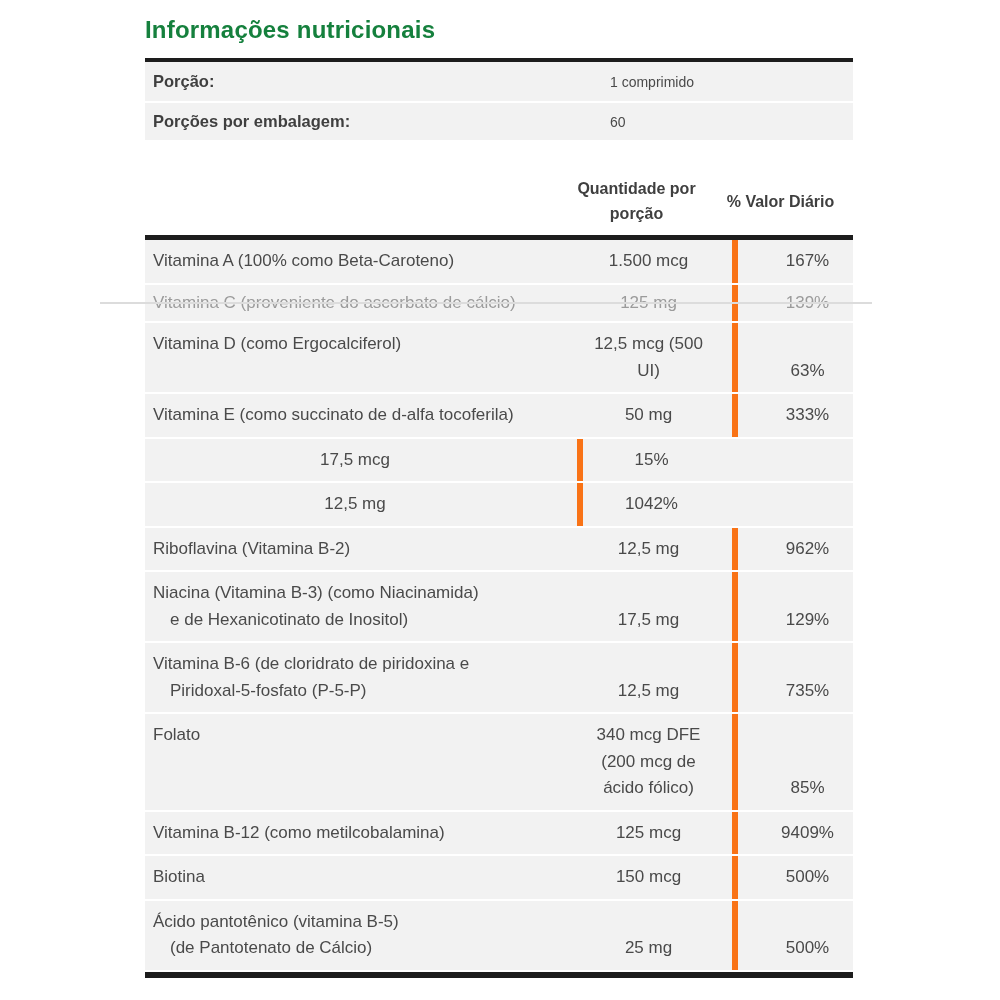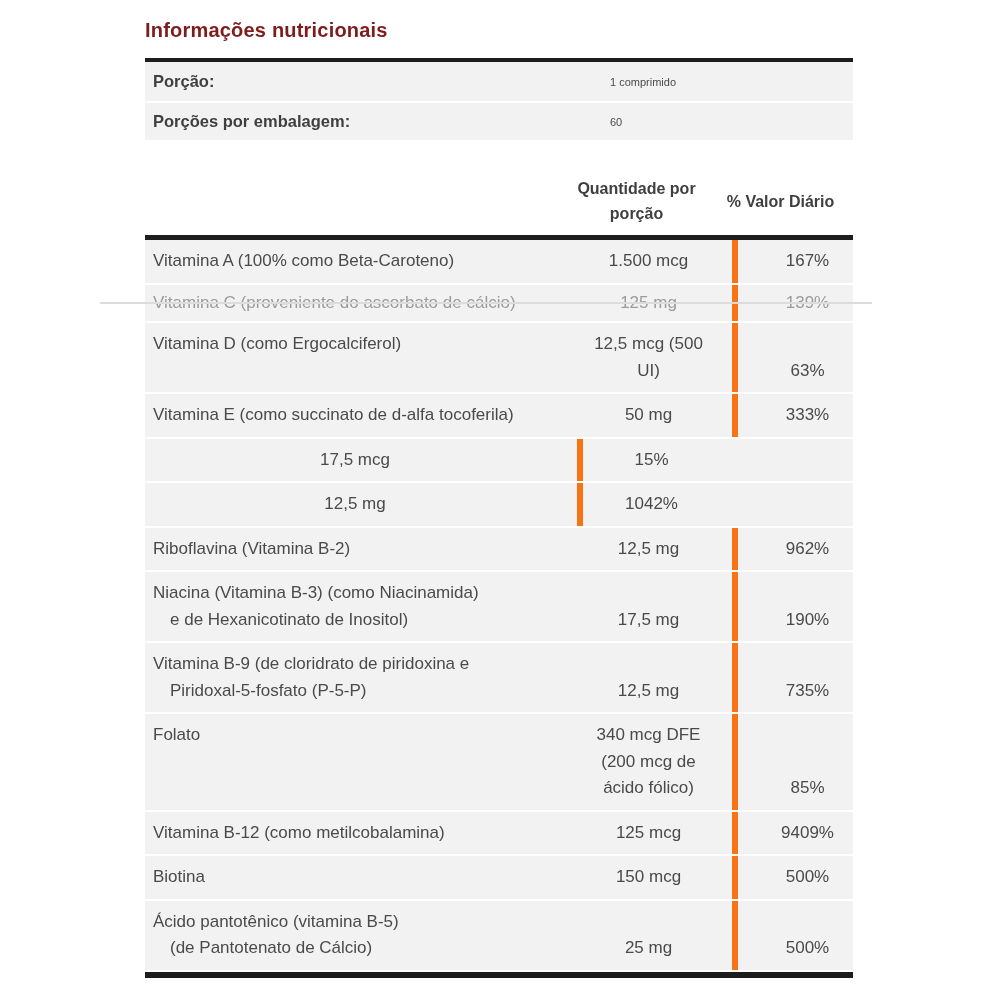--- a/index.html
+++ b/index.html
@@ -10,23 +10,23 @@
     font-family: "Liberation Sans", sans-serif;
     color: #4a4a4a;
     overflow: hidden;
   }
   .wrap {
     margin-left: 145px;
     width: 708px;
     padding-top: 16px;
   }
   .title {
-    font-size: 20px;
+    font-size: 24px;
     font-weight: 700;
-    color: #7f1d1d;
+    color: #15803d;
     line-height: 28px;
     margin: 0 0 14px 0;
     letter-spacing: 0.2px;
   }
   .rule {
     height: 4px;
     background: #1d1d1d;
   }
   
   .serving-row {
@@ -39,21 +39,21 @@
   .serving-row + .serving-row { border-top: 2px solid #ffffff; }
   .serving-label {
     font-weight: 700;
     font-size: 16.5px;
     color: #3f3f3f;
     padding-left: 8px;
   }
   .serving-value {
     position: absolute;
     left: 465px;
-    font-size: 11px;
+    font-size: 14px;
     color: #4a4a4a;
   }
   
   .thead {
     display: grid;
     grid-template-columns: 420px 143px 145px;
     margin-top: 27px;
     padding: 9px 0;
   }
   .th {
@@ -204,26 +204,26 @@
   </div>
 
   <div class="row">
     <div class="cell name">
           <div class="line">Niacina (Vitamina B-3) (como Niacinamida)</div>
           <div class="line indent">e de Hexanicotinato de Inositol)</div>
         </div>
     <div class="cell amount">
           <div>17,5 mg</div>
         </div>
-    <div class="cell dv">190%</div>
-  </div>
-
-  <div class="row">
-    <div class="cell name">
-          <div class="line">Vitamina B-9 (de cloridrato de piridoxina e</div>
+    <div class="cell dv">129%</div>
+  </div>
+
+  <div class="row">
+    <div class="cell name">
+          <div class="line">Vitamina B-6 (de cloridrato de piridoxina e</div>
           <div class="line indent">Piridoxal-5-fosfato (P-5-P)</div>
         </div>
     <div class="cell amount">
           <div>12,5 mg</div>
         </div>
     <div class="cell dv">735%</div>
   </div>
 
   <div class="row">
     <div class="cell name">

